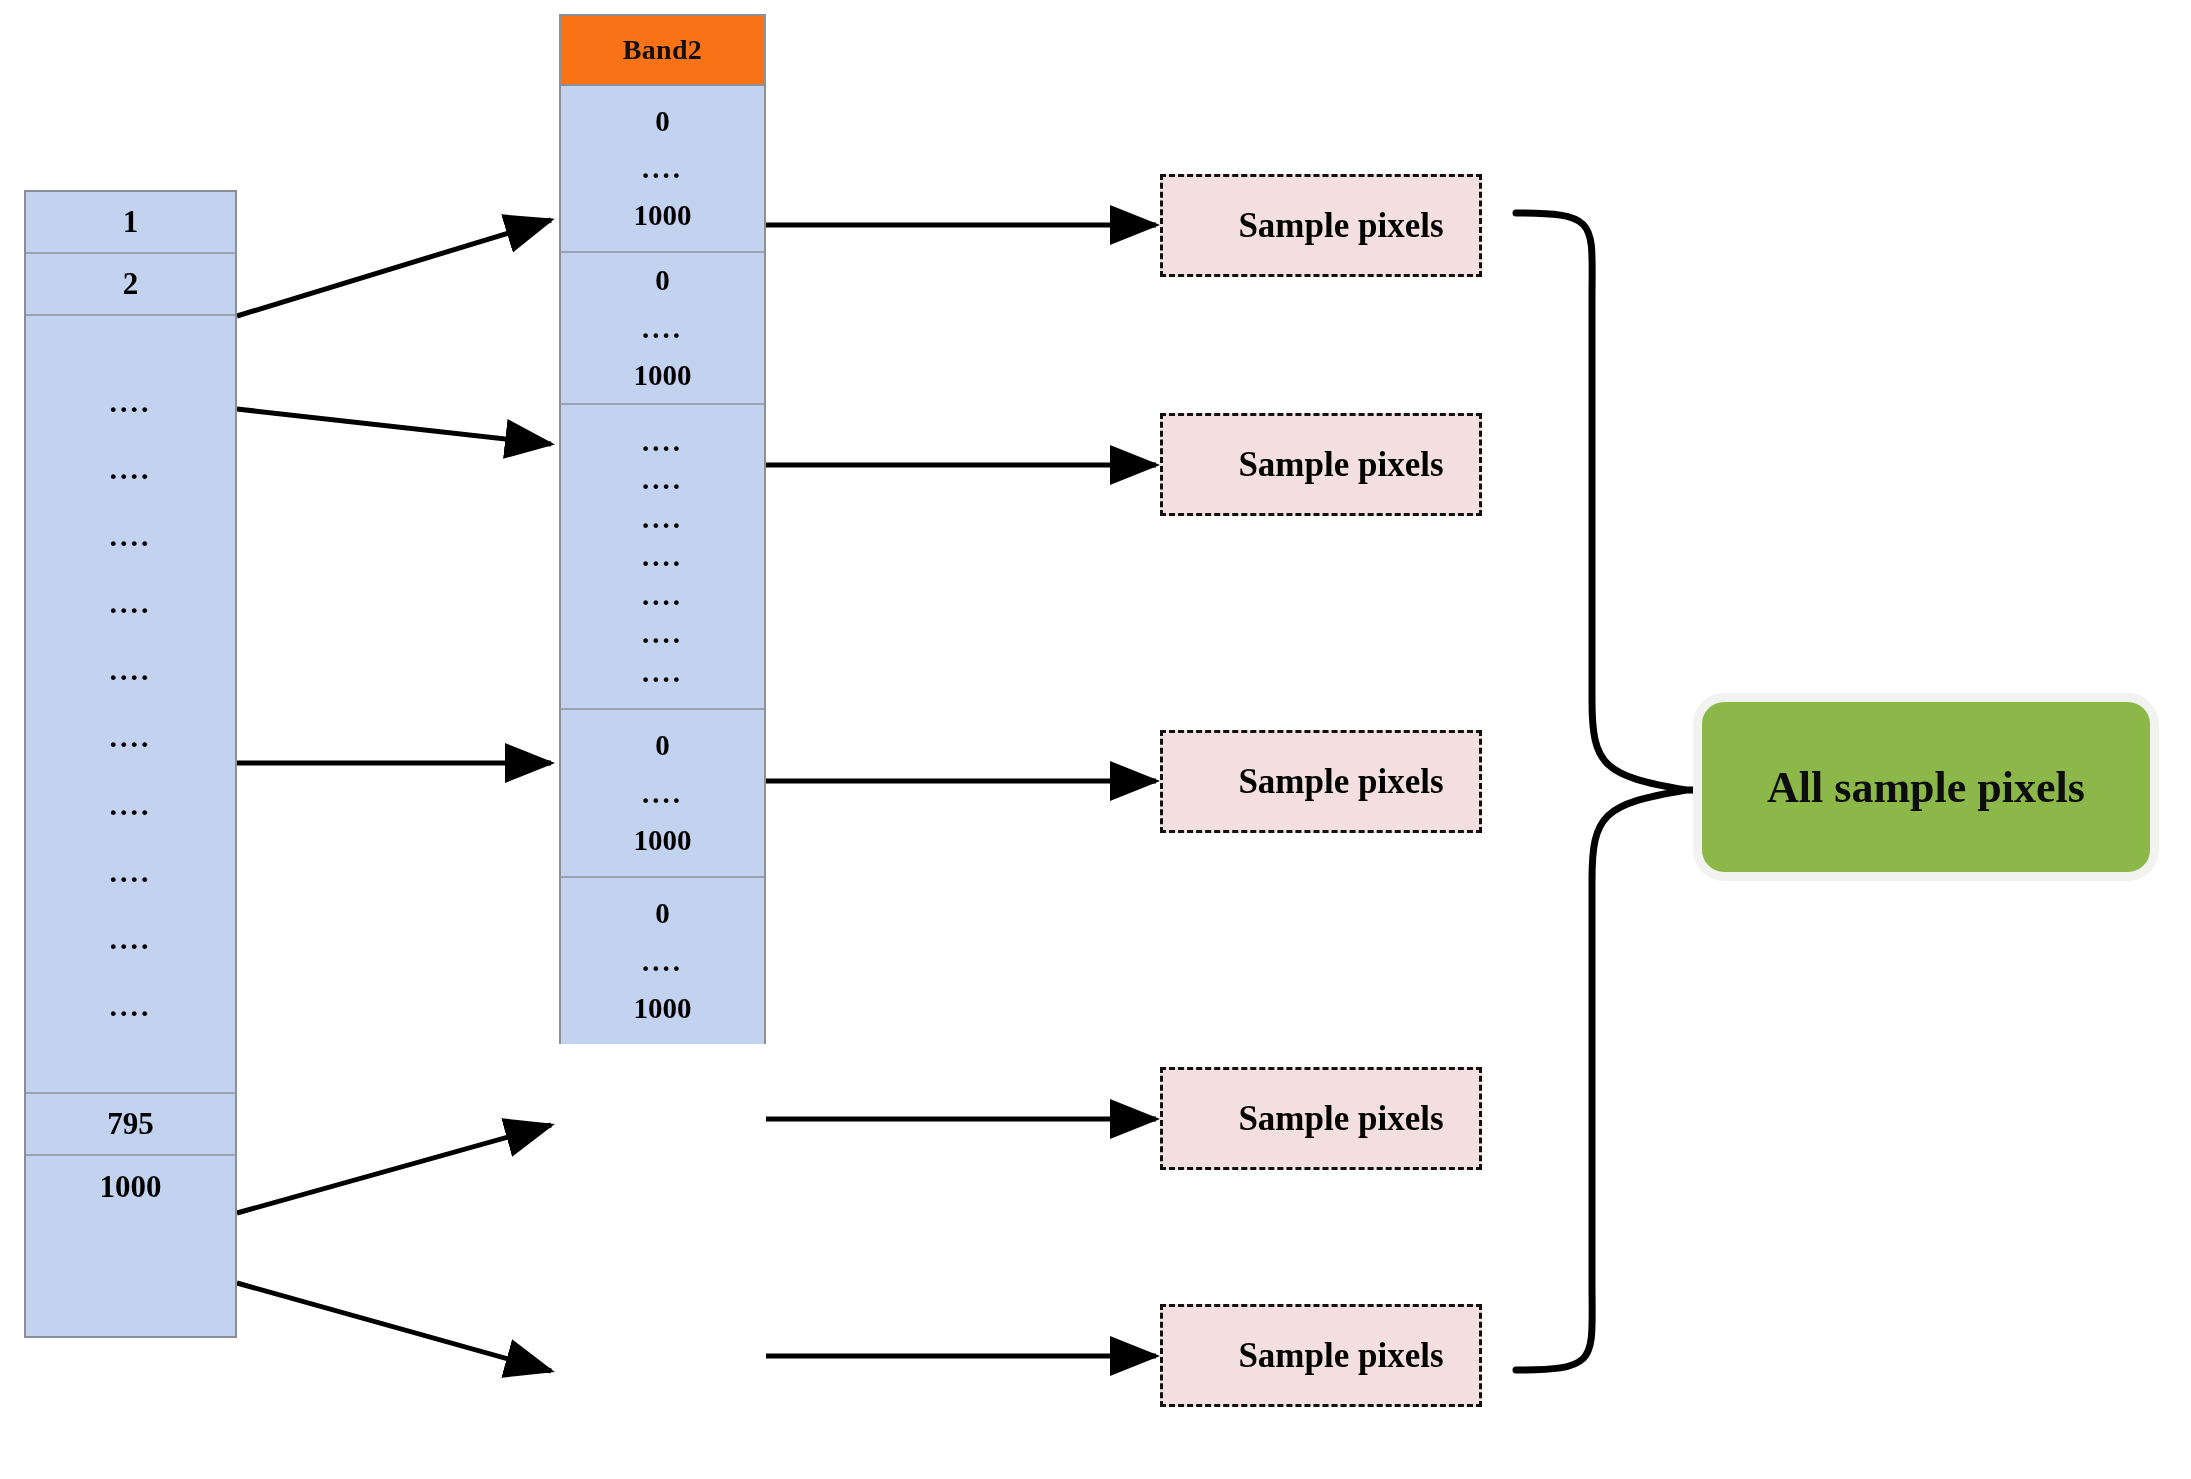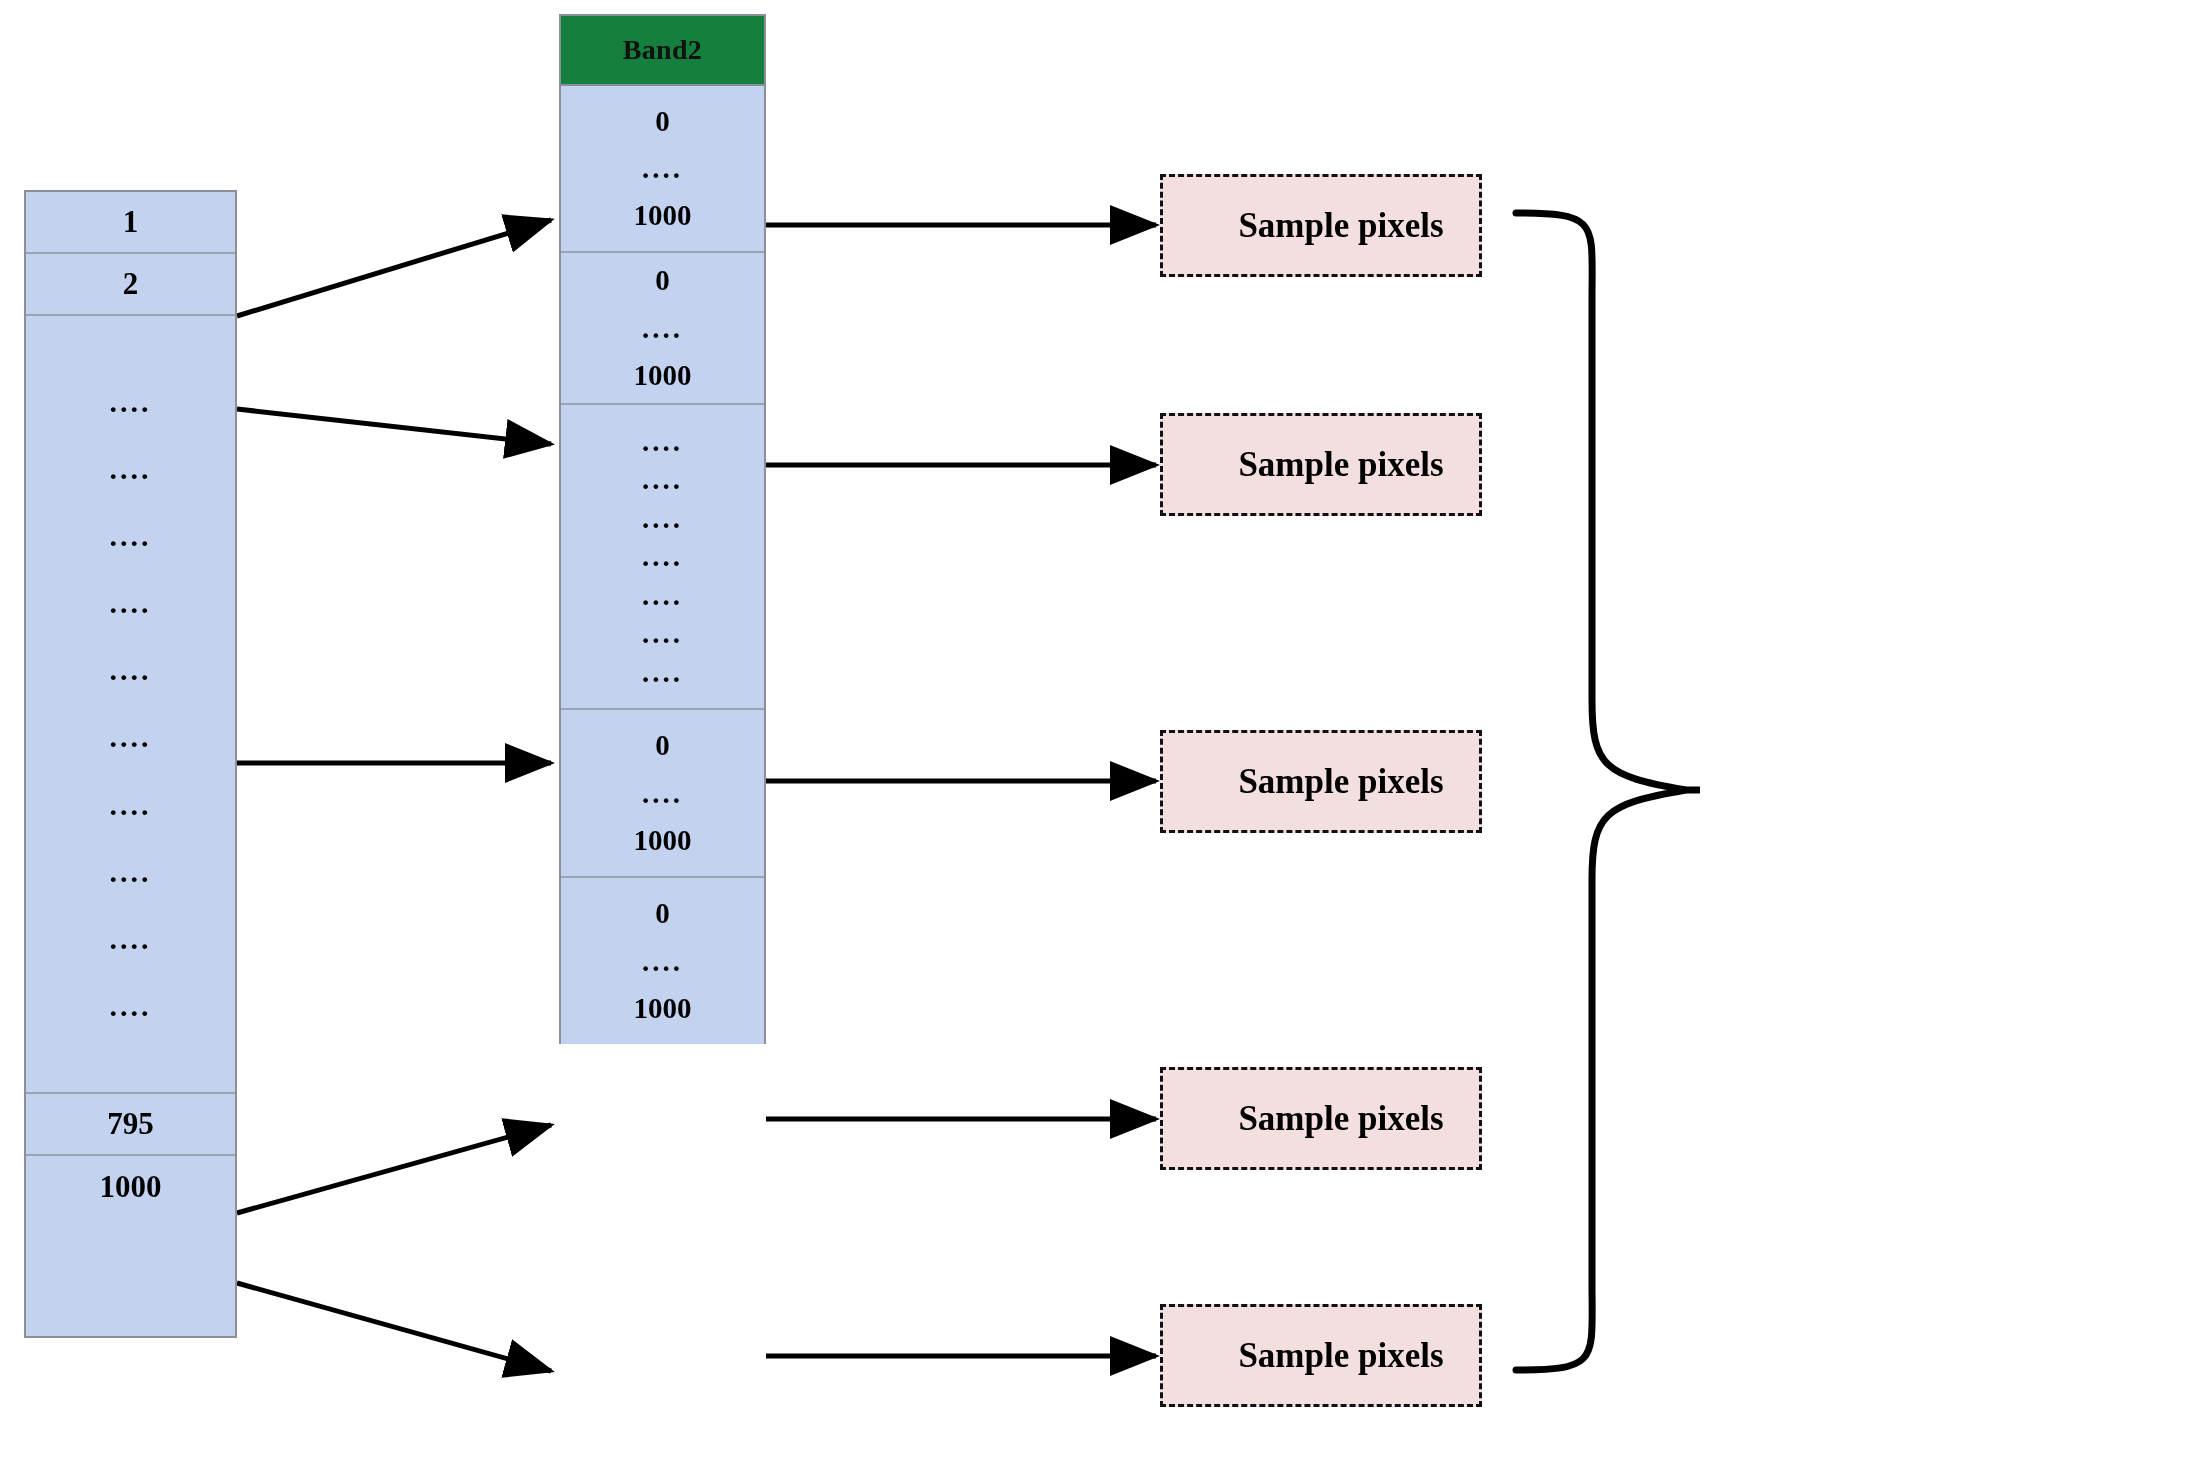--- a/index.html
+++ b/index.html
@@ -7,21 +7,21 @@
        font-family:"Liberation Serif","DejaVu Serif",serif;}
 
   #stage{position:absolute;left:0;top:0;width:2191px;height:1479px;}
 
   svg#wires{position:absolute;left:0;top:0;width:2191px;height:1479px;pointer-events:none;}
 
   
   .band-col{position:absolute;box-sizing:border-box;
             border:2px solid #8a8f98;background:#c3d3ef;}
   .band-header{box-sizing:border-box;width:100%;
-               background:#15803d;border-bottom:2px solid #8a8f98;
+               background:#f97316;border-bottom:2px solid #8a8f98;
                display:flex;align-items:center;justify-content:center;
                font-weight:bold;color:#111;letter-spacing:.3px;}
   .band-cell{box-sizing:border-box;width:100%;background:#c3d3ef;
              border-bottom:2px solid #9aa3b0;
              display:flex;flex-direction:column;align-items:center;
              justify-content:center;color:#000;font-weight:bold;}
   .band-cell:last-child{border-bottom:none;}
   .cell-line{line-height:1.08;text-align:center;}
   .dots{letter-spacing:3px;font-weight:bold;line-height:1.0;}
 
@@ -175,14 +175,15 @@
       <div class="cell-line">1000</div>
     </div>
   </div>
 
   <div id="sp1" class="sample-box">Sample pixels</div>
   <div id="sp2" class="sample-box">Sample pixels</div>
   <div id="sp3" class="sample-box">Sample pixels</div>
   <div id="sp4" class="sample-box">Sample pixels</div>
   <div id="sp5" class="sample-box">Sample pixels</div>
 
+  <div id="allbox">All sample pixels</div>
 
 </div>
 
 </body></html>

